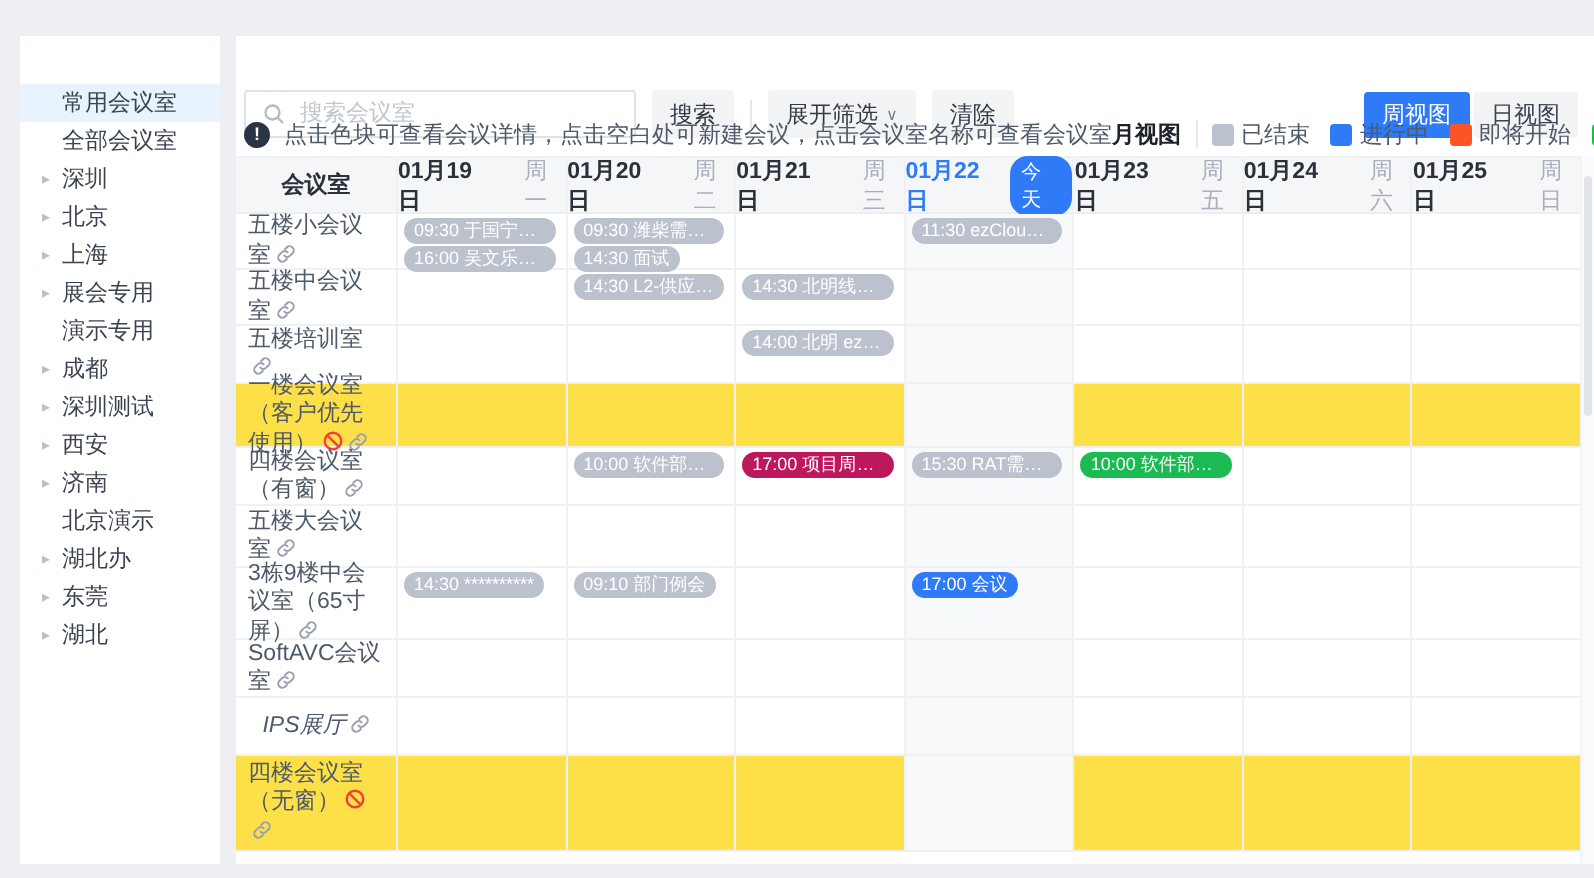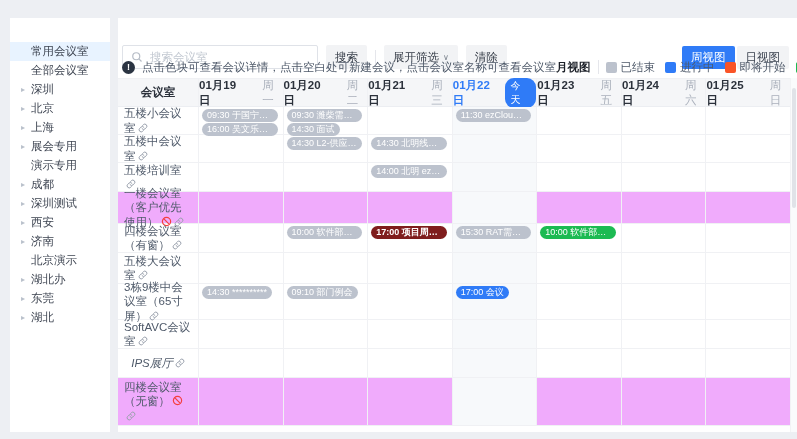--- a/index.html
+++ b/index.html
@@ -37,21 +37,21 @@
   .cal{position:absolute;left:0;top:60px;right:7px;bottom:0;overflow:hidden;}
   .cal-head{display:flex;height:27px;background:#f5f6f8;border-top:1px solid #f0f1f4;border-bottom:1px solid #eceef2;}
   .head-cell{display:flex;align-items:center;justify-content:center;font-size:11.5px;color:#2b313b;font-weight:700;box-sizing:border-box;border-right:1px solid #eceef2;}
   .head-cell:last-child{border-right:none;}
   .wk{color:#aab0bb;font-weight:400;margin-left:20px;}
   .today-badge{background:#2f7bf7;color:#fff;font-size:10px;font-weight:400;border-radius:9px;padding:1px 6px;margin-left:4px;}
   .head-cell.today .date{color:#2f7bf7;}
   .room-col{flex:0 0 81px;width:81px;}
   .day-col{flex:1 1 0;min-width:0;}
   .cal-row{display:flex;border-bottom:1px solid #f0f1f4;box-sizing:border-box;}
-  .cal-row.restricted{background:#f0abfc;}
+  .cal-row.restricted{background:#fde047;}
   .cell{box-sizing:border-box;border-right:1px solid #f0f1f4;}
   .cell:last-child{border-right:none;}
   .room-cell{display:flex;align-items:center;justify-content:center;padding:2px 6px;font-size:11.5px;color:#4e5969;text-align:left;line-height:1.25;cursor:pointer;}
   .room-name svg{vertical-align:-1px;margin-left:2px;}
   .day-cell{padding:1px 2px 0 2px;cursor:pointer;}
   .day-cell.today{background:#f7f9fb;}
   .chip{height:13px;line-height:13px;border-radius:7px;color:#fff;font-size:9px;padding:0 5px;margin:1px 0 0 1px;max-width:95%;overflow:hidden;text-overflow:ellipsis;white-space:nowrap;width:fit-content;cursor:pointer;box-sizing:border-box;}
   
   .scrollbar{position:absolute;top:60px;right:0;width:7px;bottom:0;background:#fafbfc;border-left:1px solid #f2f3f5;box-sizing:border-box;}
   .thumb{position:absolute;left:1px;right:1px;top:10px;height:120px;background:#e0e3e8;border-radius:3px;}
@@ -288,21 +288,21 @@
               <span class="room-name">四楼会议室（有窗）<svg width="10" height="10" viewBox="0 0 24 24" fill="none" stroke="#9aa1ad" stroke-width="2.4" stroke-linecap="round">
                   <path d="M10 14a5 5 0 0 0 7.07 0l2.83-2.83a5 5 0 0 0-7.07-7.07L11 5.93"></path>
                   <path d="M14 10a5 5 0 0 0-7.07 0L4.1 12.83a5 5 0 0 0 7.07 7.07L13 18.07"></path>
                 </svg></span>
             </div>
             <div class="cell day-col day-cell"></div>
             <div class="cell day-col day-cell">
               <div class="chip" style="background: rgb(188, 194, 205);">10:00 软件部晨会</div>
             </div>
             <div class="cell day-col day-cell">
-              <div class="chip" style="background: #7f1d1d; font-weight: bold;">17:00 项目周例会</div>
+              <div class="chip" style="background: #be185d;">17:00 项目周例会</div>
             </div>
             <div class="cell day-col day-cell today">
               <div class="chip" style="background: rgb(188, 194, 205);">15:30 RAT需求评审</div>
             </div>
             <div class="cell day-col day-cell">
               <div class="chip" style="background: rgb(28, 186, 82);">10:00 软件部晨会</div>
             </div>
             <div class="cell day-col day-cell"></div>
             <div class="cell day-col day-cell"></div>
           </div>

